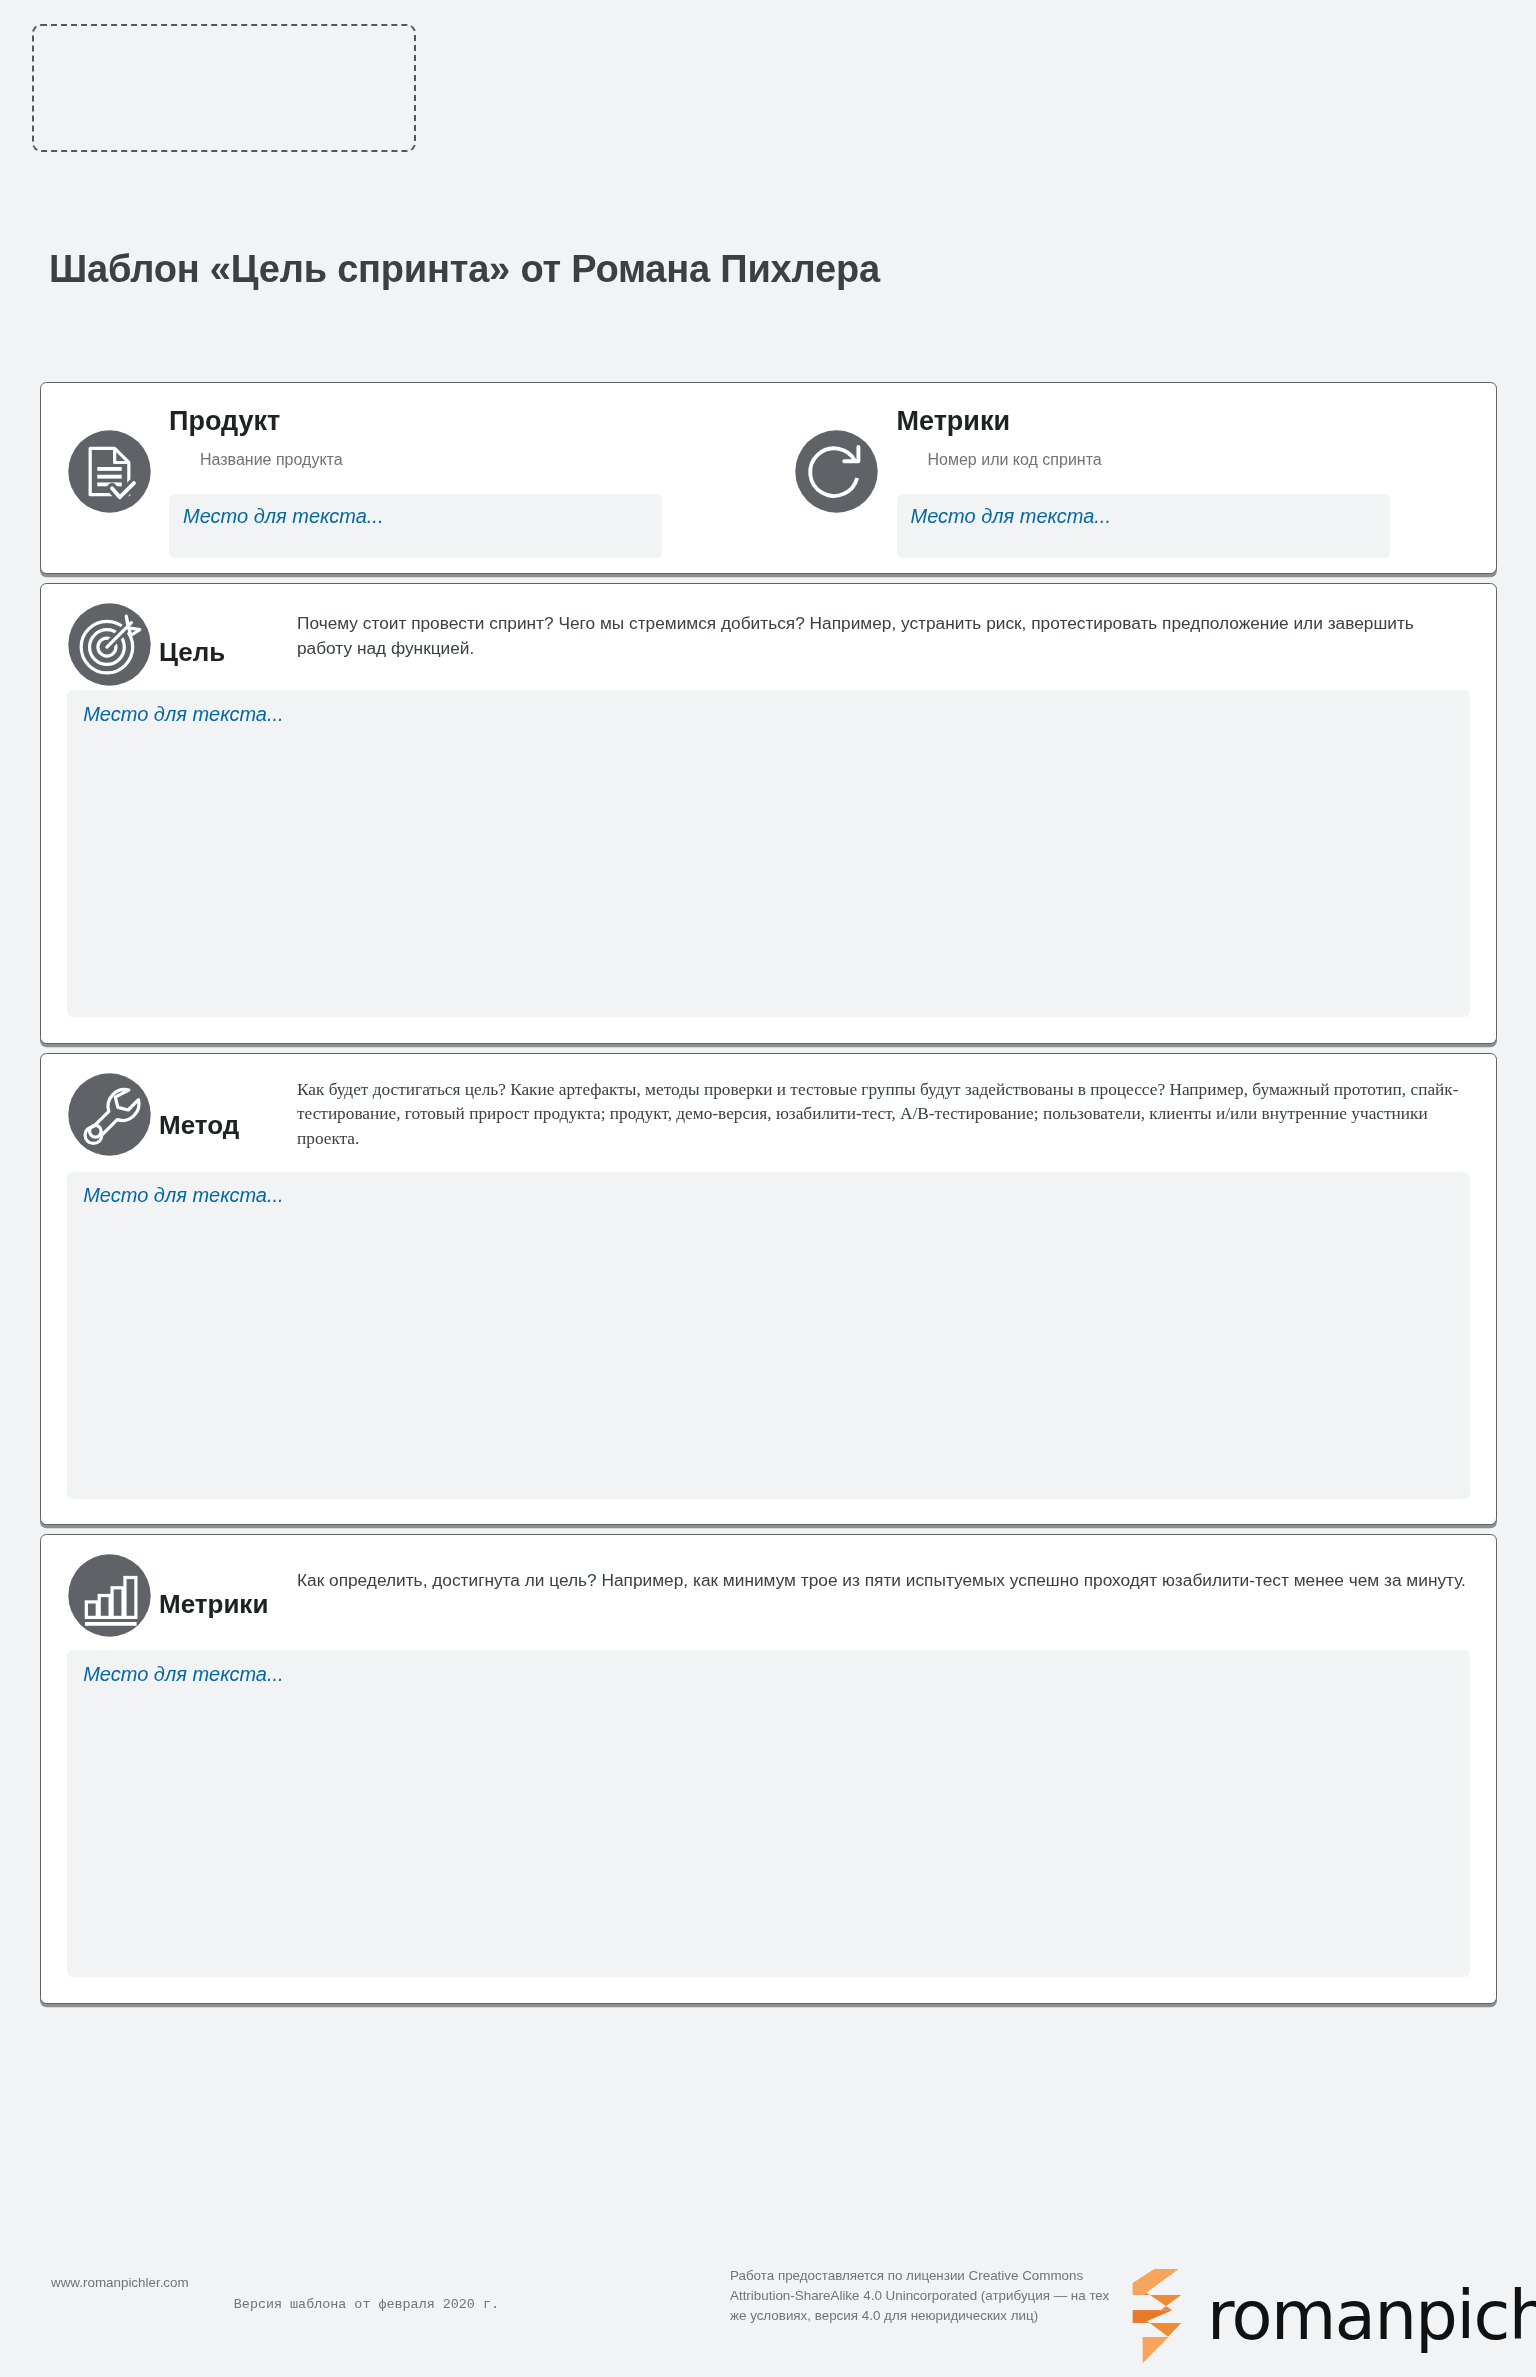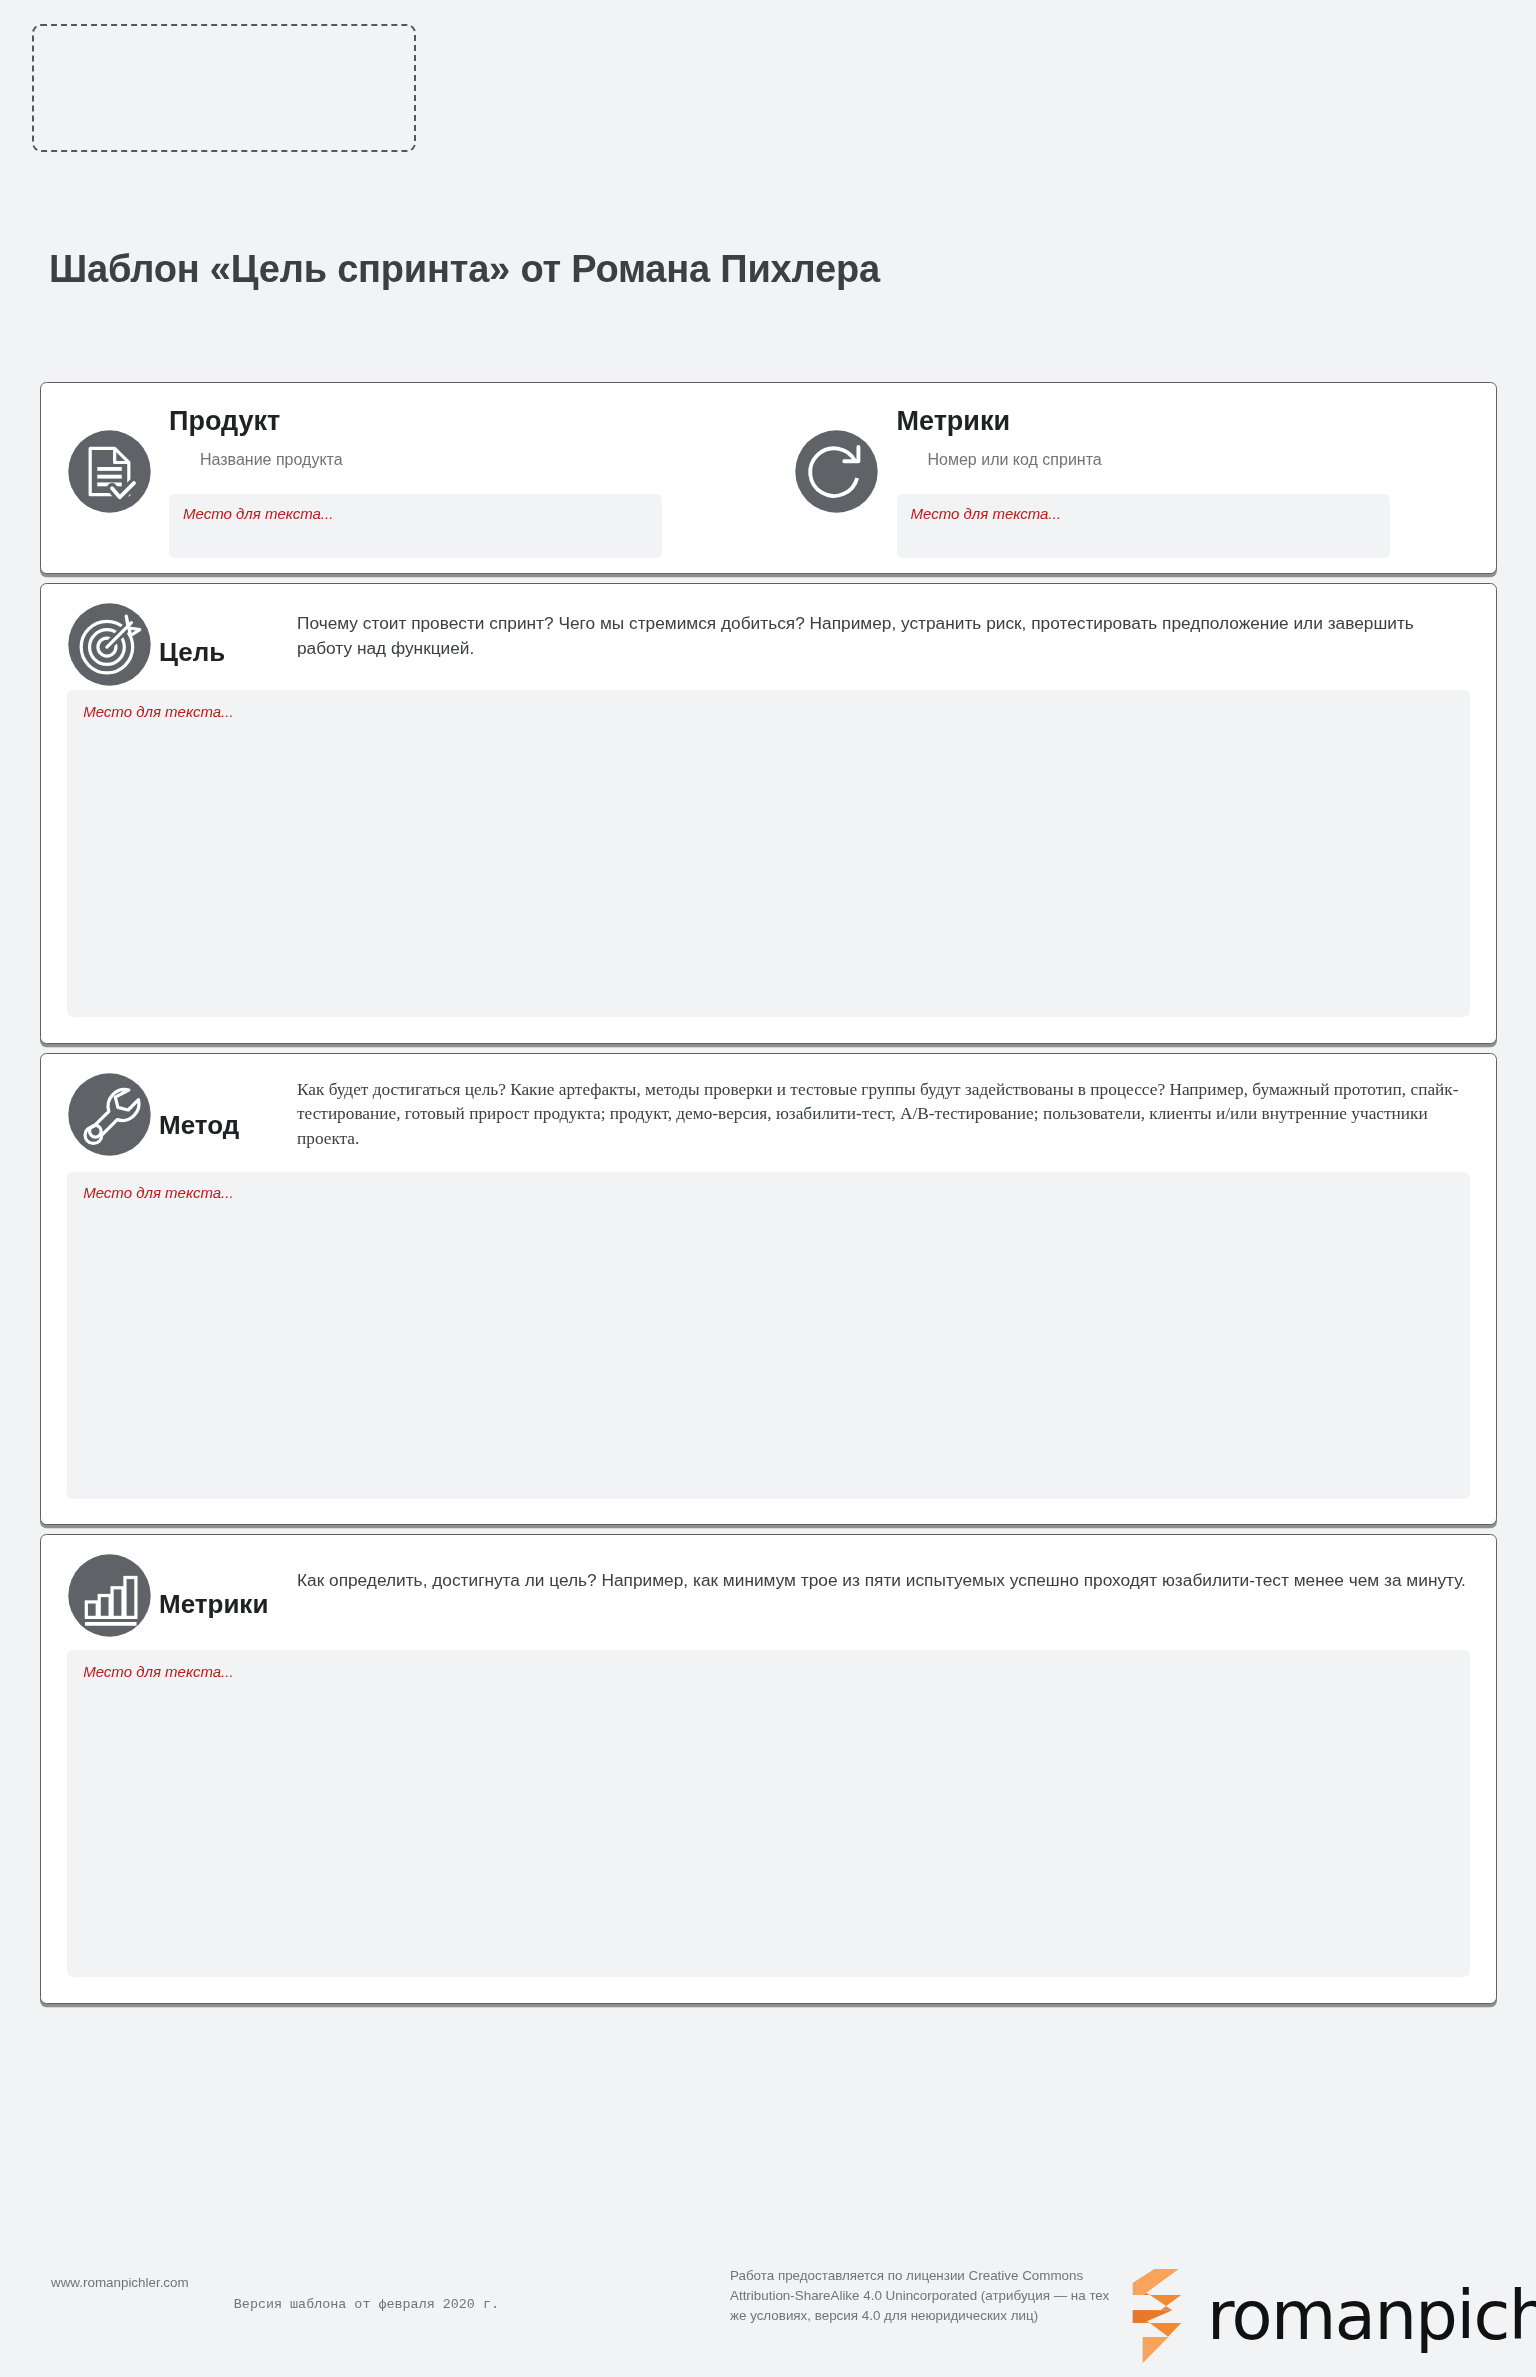--- a/index.html
+++ b/index.html
@@ -133,23 +133,23 @@
     position: absolute;
     left: 128px;
     top: 111px;
     width: 493px;
     height: 64px;
     background: #f1f3f4;
     border-radius: 5.8px;
     padding: 11px 14px 0 14px;
   }
   .ph {
-    font-size: 15px;
+    font-size: 20px;
     font-style: italic;
-    color: #b91c1c;
+    color: #0369a1;
   }
 
   
   .sec-big { padding: 0; }
   .big-head {
     position: relative;
     height: 109px;
   }
   .big-icon {
     position: absolute;

